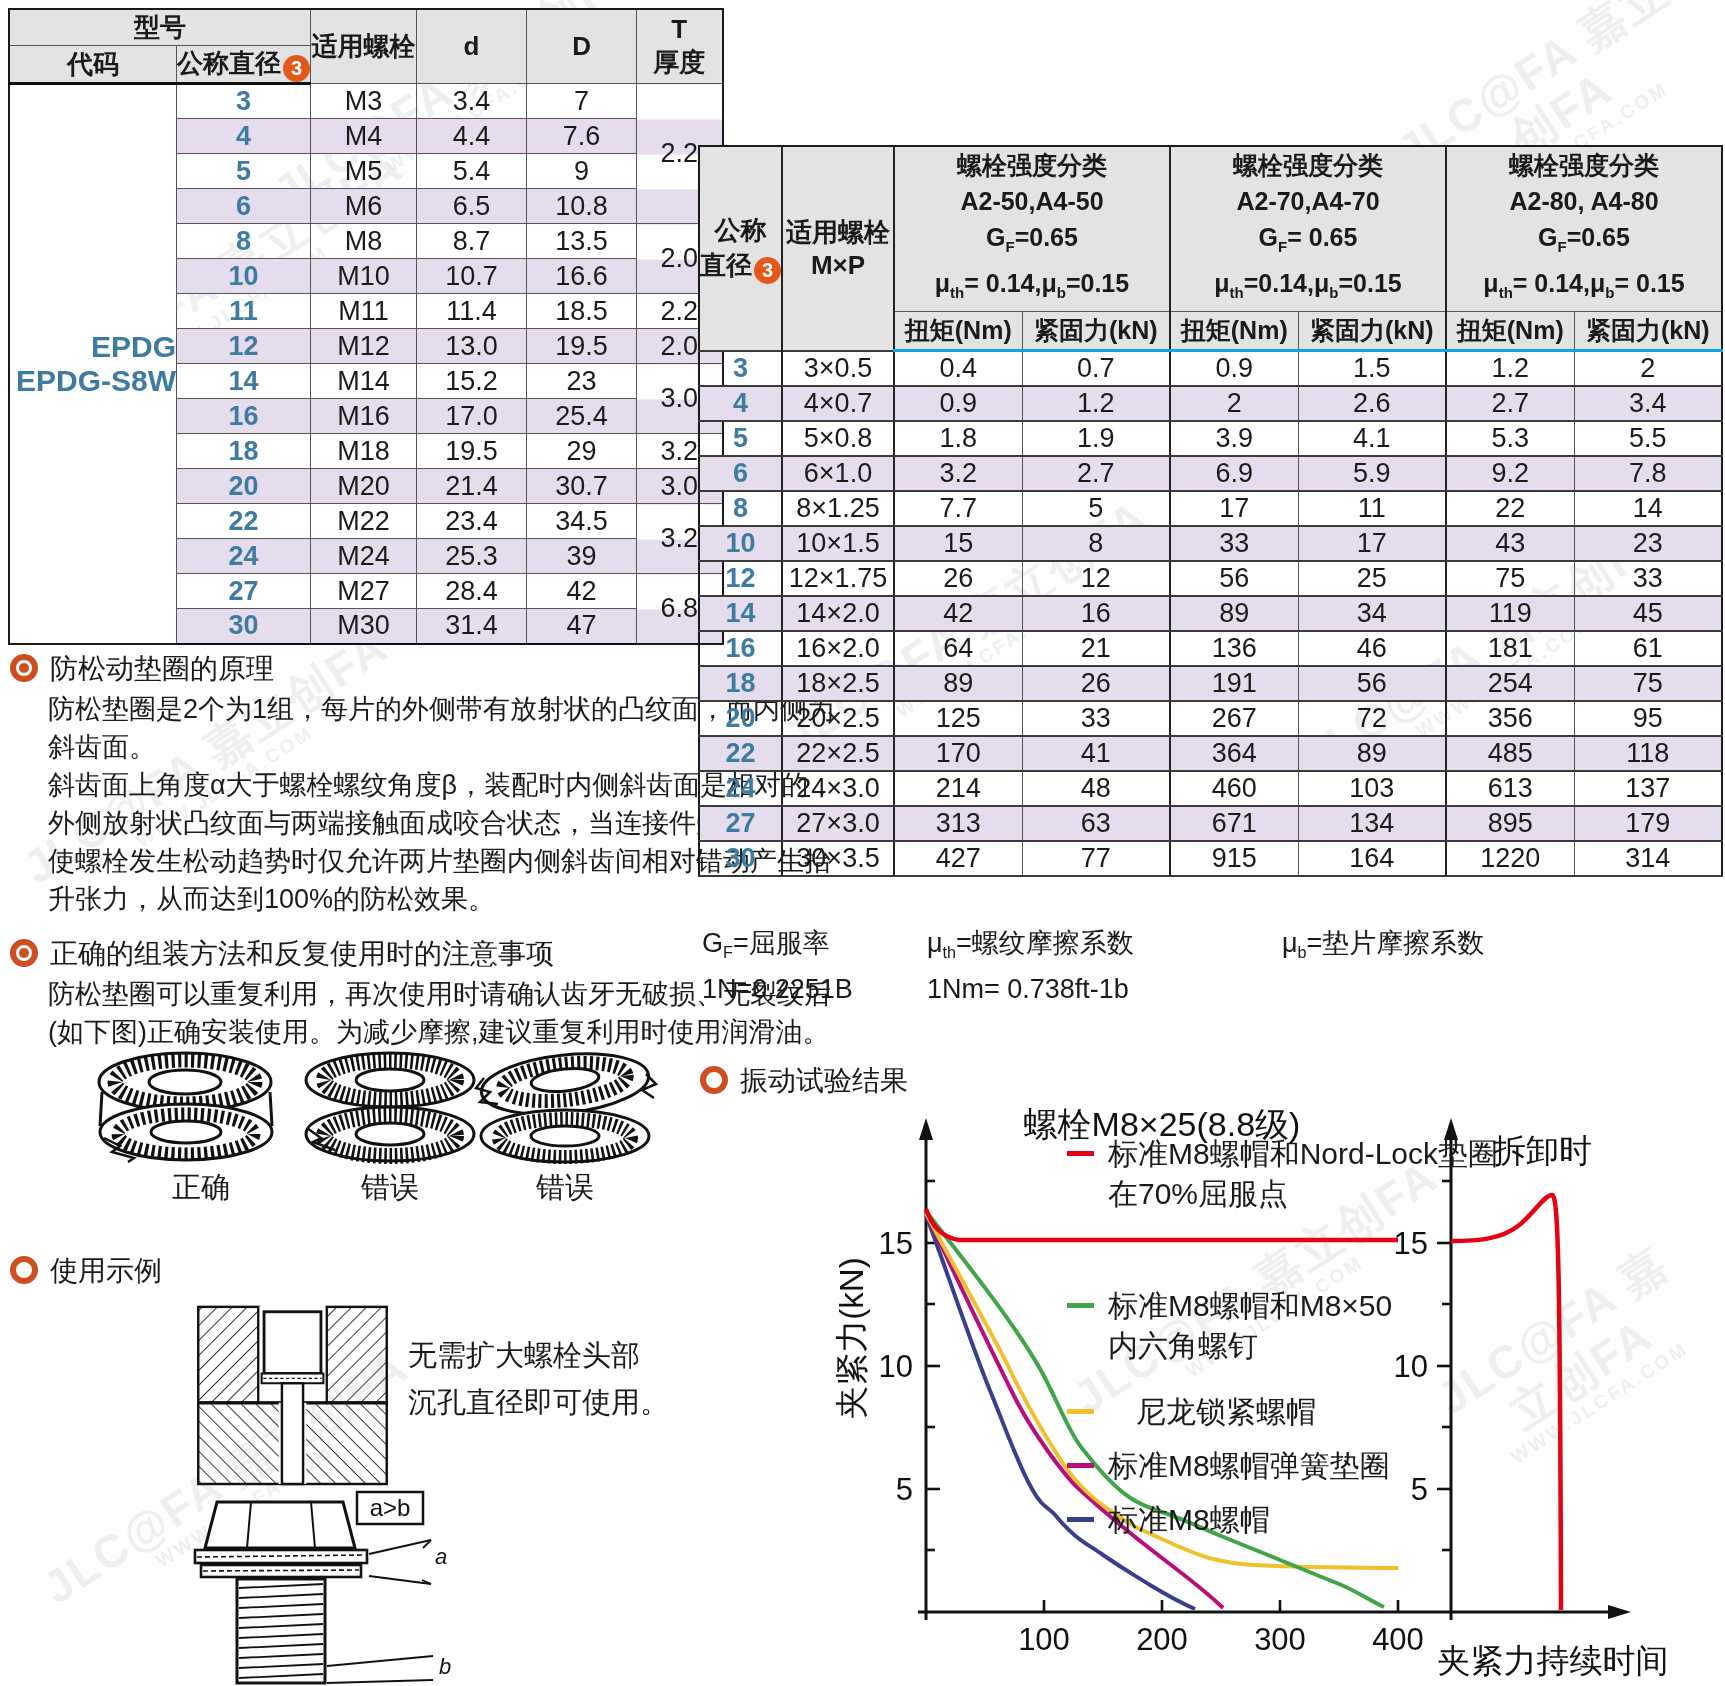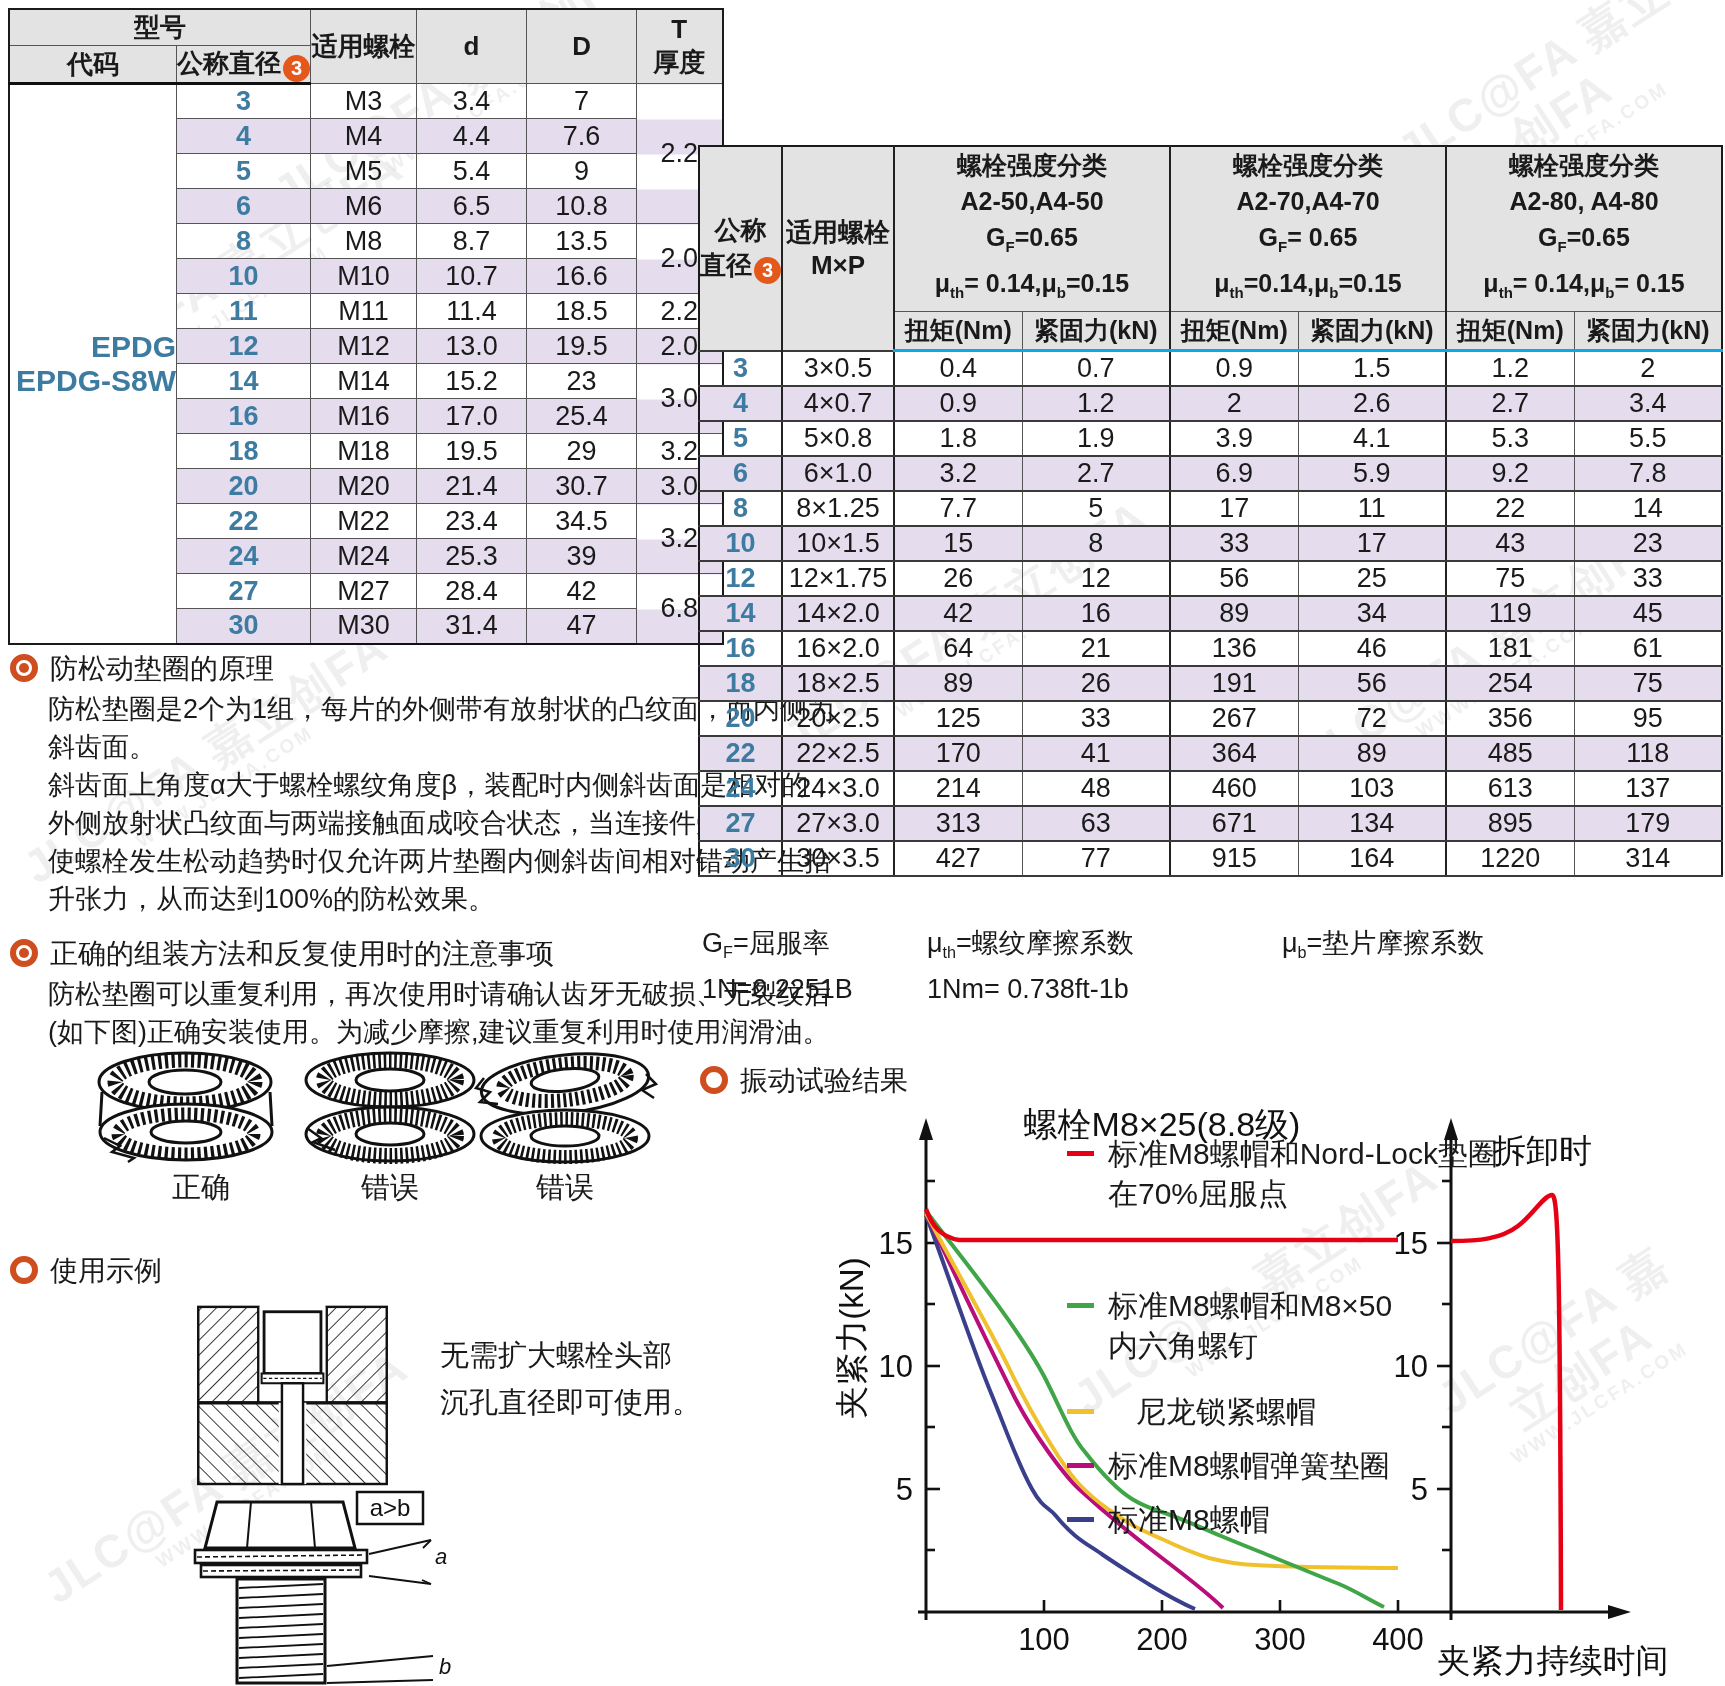--- a/index.html
+++ b/index.html
@@ -51,21 +51,21 @@
   .sec-title{position:absolute;font-size:28px;white-space:nowrap;}
   .para{position:absolute;font-size:27px;line-height:38px;white-space:nowrap;}
   .torque-head{position:absolute;left:700px;top:108px;width:1022px;display:flex;justify-content:space-between;
                font-size:28px;white-space:nowrap;}
   .notes{position:absolute;left:702px;top:925px;font-size:27px;line-height:37px;}
   .notes .nrow{display:flex;}
   .notes .c1{width:225px;}
   .notes .c2{width:355px;}
   .wlabels{position:absolute;top:1168px;left:0;width:690px;}
   .wlabel{position:absolute;font-size:29px;width:190px;text-align:center;}
-  .usage-note{position:absolute;left:440px;top:1332px;font-size:29px;line-height:47px;white-space:nowrap;}
+  .usage-note{position:absolute;left:408px;top:1332px;font-size:29px;line-height:47px;white-space:nowrap;}
   
   #chart-wrap{position:absolute;left:715px;top:1090px;width:1010px;height:596px;}
   #legend{position:absolute;left:352px;top:44px;font-size:30px;line-height:40px;}
   .lg-entry{display:flex;align-items:flex-start;position:absolute;white-space:nowrap;}
   .lg-dash{display:inline-block;width:27px;height:5px;margin:17px 14px 0 0;flex:0 0 auto;}
   svg text{font-family:"Liberation Sans","DejaVu Sans",sans-serif;}
 </style>
 </head>
 <body>
 

